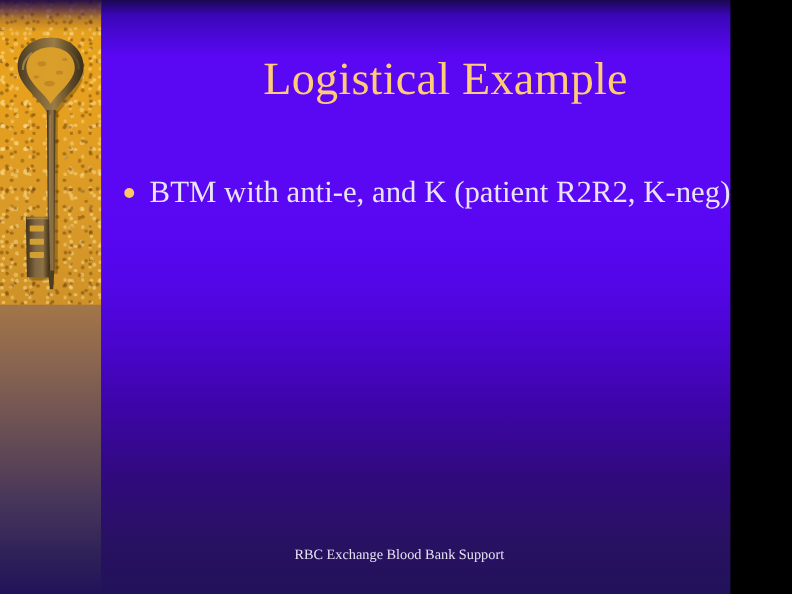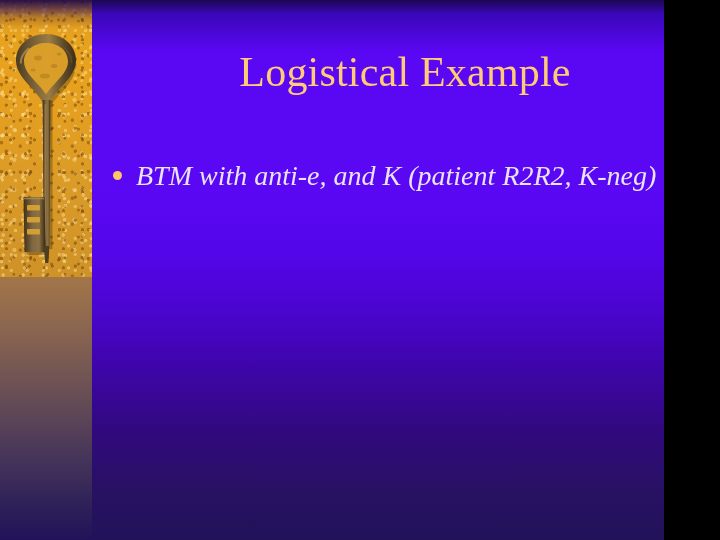--- a/index.html
+++ b/index.html
@@ -115,21 +115,20 @@
     letter-spacing: 0.2px;
     white-space: nowrap;
   }
 
   
   #body {
     position: absolute;
     left: 108px;
     top: 158px;
     width: 600px;
-    font-style: italic;
   }
   .bullet-row {
     position: relative;
     padding-left: 28px;
     color: #e9e3f7;
     font-size: 28px;
     line-height: 35px;
     margin-bottom: 12px;
   }
   .bullet-dot {
@@ -253,15 +252,16 @@
 
     <div class="bullet-row">
       <span class="bullet-dot"></span>
       <span class="bullet-text">BTM with anti-e, and K (patient R2R2, K-neg)</span>
     </div>
 
 
 
   </div>
 
+  <div id="footer-text">RBC Exchange Blood Bank Support</div>
   <div id="page-number">10</div>
 
 </div>
 
 </body></html>

